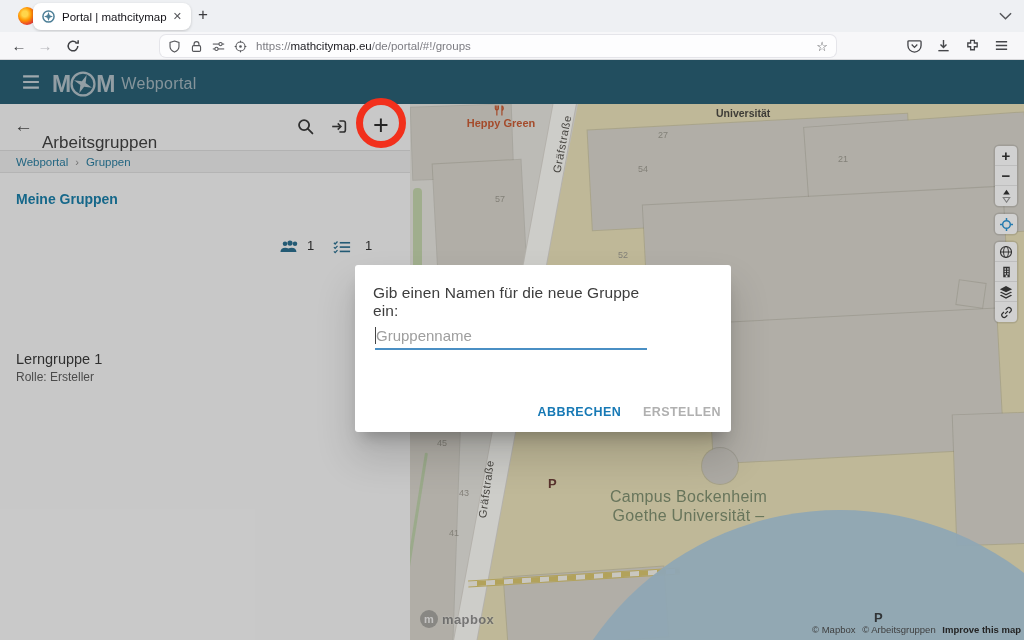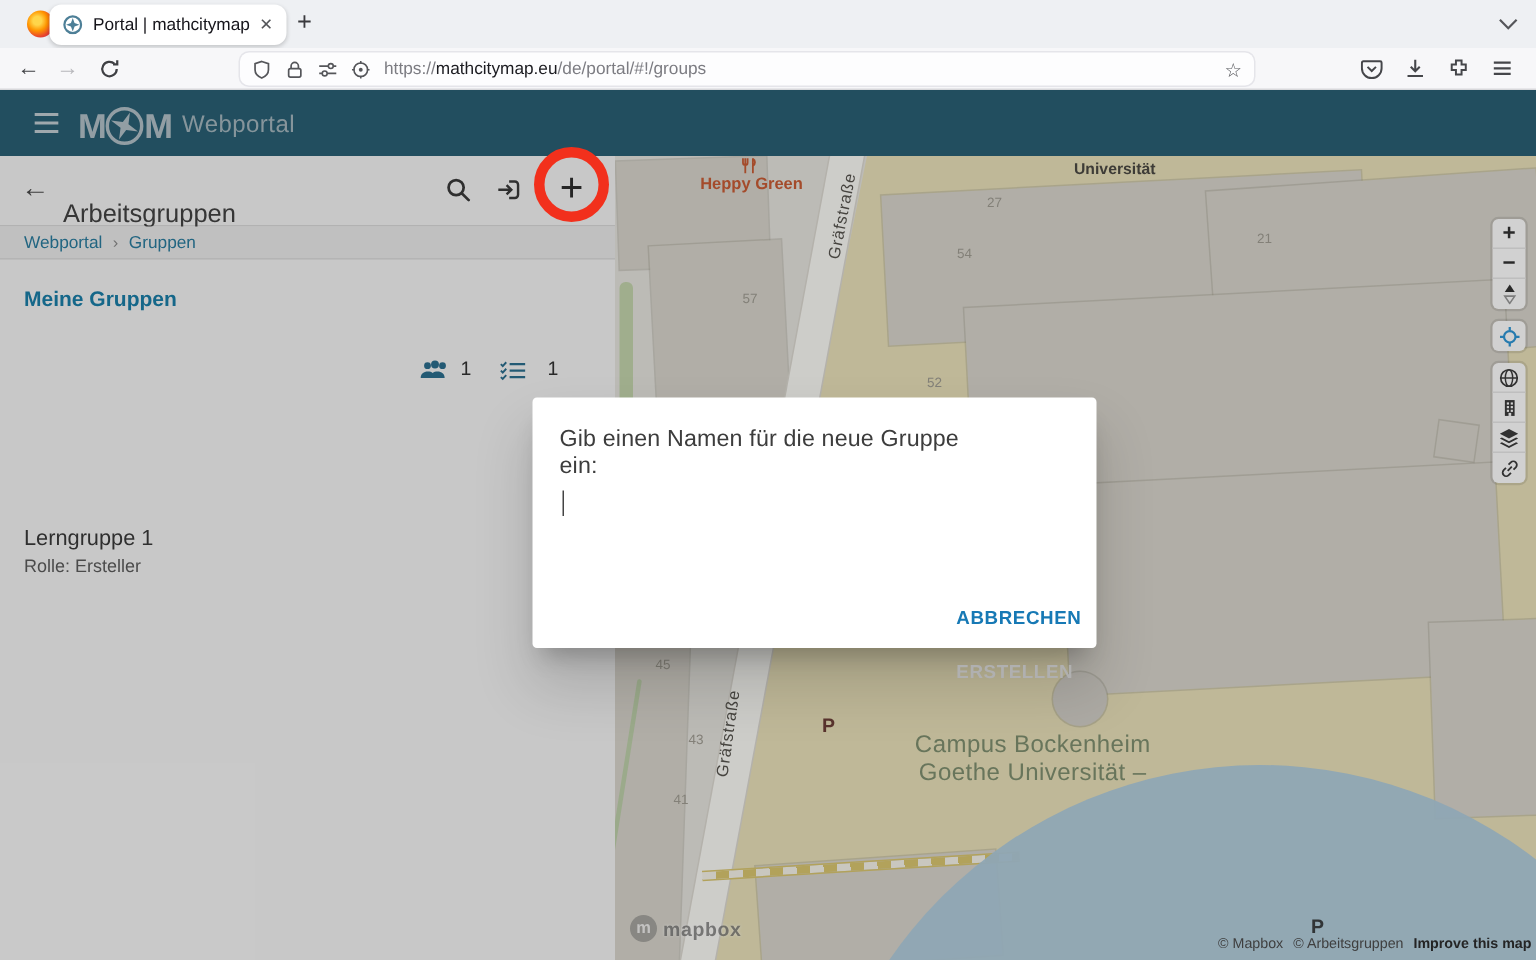--- a/index.html
+++ b/index.html
@@ -91,21 +91,21 @@
   
   #dimoverlay{left:0;top:60px;width:1024px;height:580px;background:rgba(0,0,0,.18);z-index:50;}
   #dialog{left:355px;top:265px;width:376px;height:167px;background:#fff;border-radius:3px;z-index:60;
           box-shadow:0 11px 15px -7px rgba(0,0,0,.25),0 24px 38px 3px rgba(0,0,0,.14);}
   #dlgtitle{left:18px;top:19px;width:280px;font-size:15.5px;color:#3d3d3d;font-weight:500;letter-spacing:.1px;}
   #dlginputwrap{left:20px;top:60px;width:272px;border-bottom:2px solid #4a8fc4;}
   #dlginput{width:100%;border:none;outline:none;font-family:"Liberation Sans",sans-serif;font-size:15px;color:#333;
             padding:2px 0 4px 1px;background:transparent;}
   #dlginput::placeholder{color:#9e9e9e;}
   #dlgcaret{left:20px;top:62px;width:1px;height:17px;background:#444;}
-  #dlgbtns{right:10px;top:140px;display:flex;gap:22px;flex-direction:column;}
+  #dlgbtns{right:10px;top:140px;display:flex;gap:22px;}
   .dlgbtn{font-size:12.5px;font-weight:700;letter-spacing:.4px;}
   #btncancel{color:#1779b5;}
   #btncreate{color:#b0b0b0;}
   #redcircle{left:356px;top:98px;width:50px;height:50px;border-radius:50%;border:7px solid #f2301c;z-index:70;box-sizing:border-box;}
 </style>
 </head>
 <body>
 
 <div id="stage">
 
@@ -372,20 +372,23 @@
       <span>© Mapbox</span>
       <span style="margin-left:4px">© Arbeitsgruppen</span>
       <span class="imp">Improve this map</span>
     </div>
   </div>
 
   <div id="dimoverlay" class="abs"></div>
 
   <div id="dialog" class="abs">
     <div id="dlgtitle" class="abs">Gib einen Namen für die neue Gruppe ein:</div>
+    <div id="dlginputwrap" class="abs">
+      <input id="dlginput" type="text" placeholder="Gruppenname" style="">
+    </div>
     <div id="dlgcaret" class="abs"></div>
     <div id="dlgbtns" class="abs">
       <span class="dlgbtn" id="btncancel">ABBRECHEN</span>
       <span class="dlgbtn" id="btncreate">ERSTELLEN</span>
     </div>
   </div>
 
   <div id="redcircle" class="abs"></div>
 
 </div>

